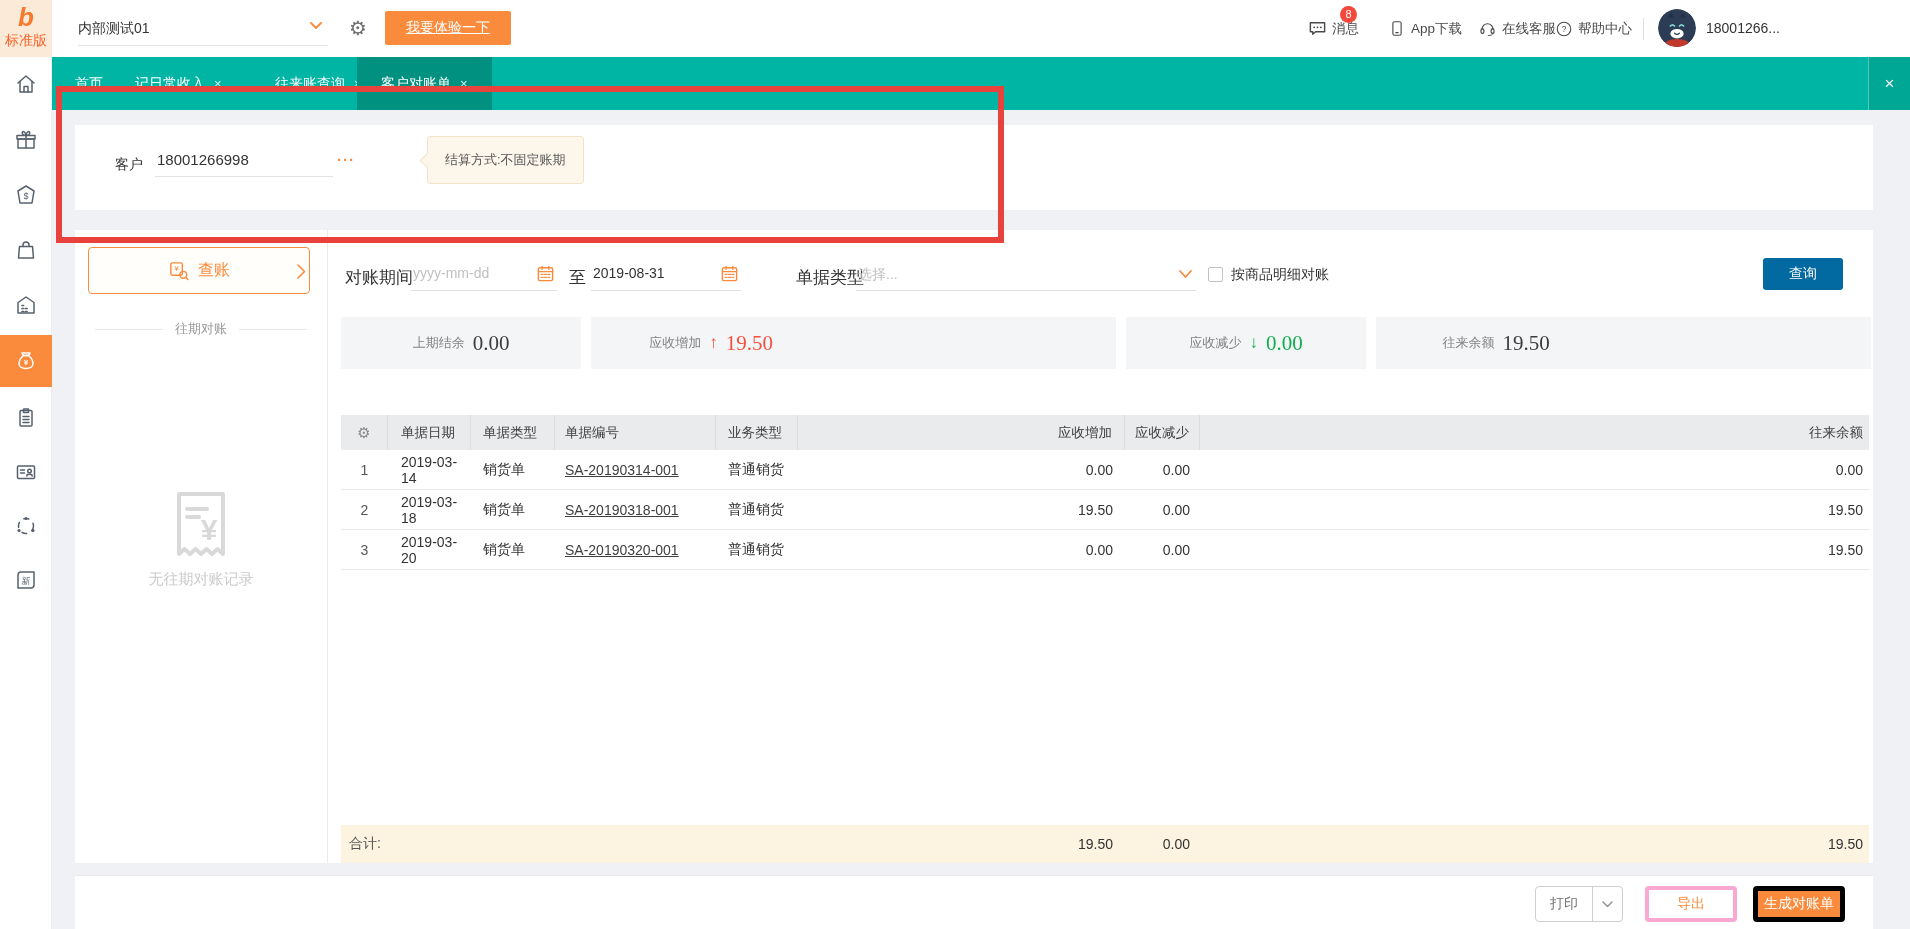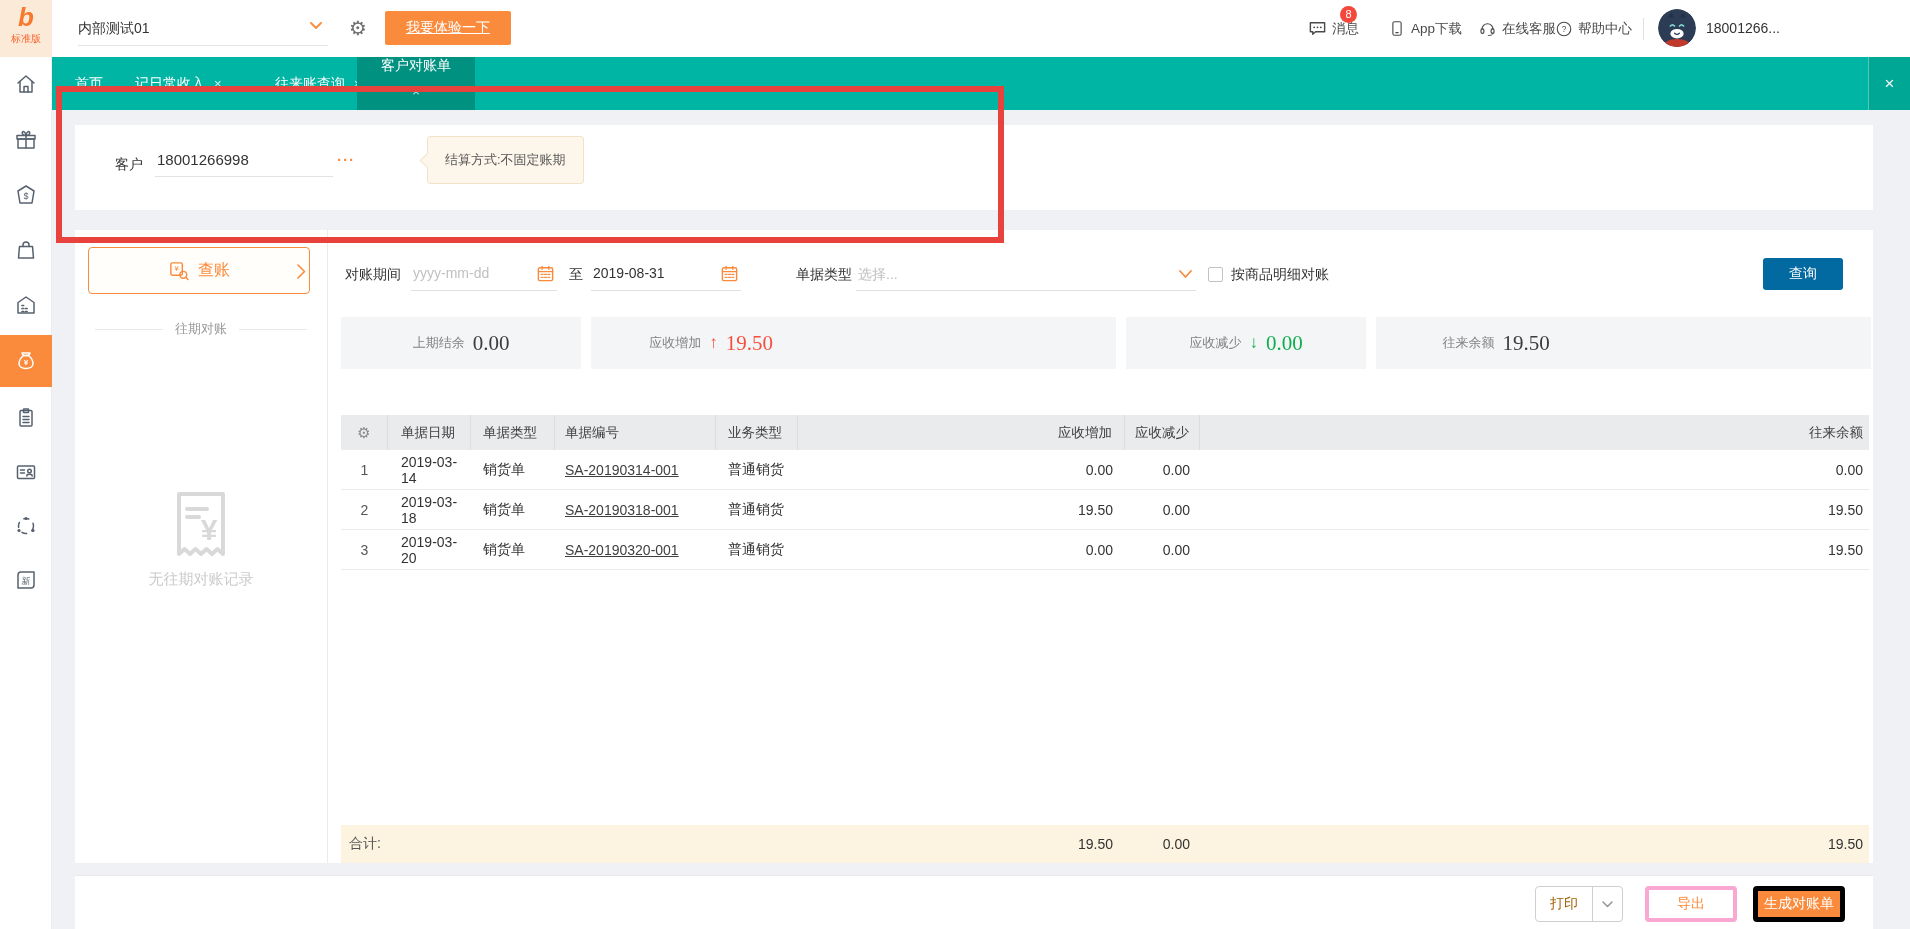--- a/index.html
+++ b/index.html
@@ -3,21 +3,21 @@
 <meta charset="utf-8">
 <style>
   * { margin:0; padding:0; box-sizing:border-box; }
   body { font-family:"Liberation Sans","DejaVu Sans",sans-serif; background:#eff1f4; }
   .screen { position:relative; width:1910px; height:929px; background:#eff1f4; overflow:hidden; font-size:14px; color:#333; }
 
   
   .topbar { position:absolute; left:0; top:0; width:1910px; height:57px; background:#fff; z-index:5; }
   .logo { position:absolute; left:0; top:0; width:52px; height:57px; background:#fcead9; text-align:center; }
   .logo .b { font-size:26px; font-weight:bold; color:#f8782e; line-height:30px; font-style:italic; display:block; margin-top:2px; }
-  .logo .ed { font-size:10px; color:#f8652c; display:block; }
+  .logo .ed { font-size:14px; color:#f8652c; display:block; }
   .acct { position:absolute; left:78px; top:20px; font-size:14px; color:#333; cursor:pointer; }
   .acct-line { position:absolute; left:78px; top:45px; width:250px; border-bottom:1px solid #e4e4e4; }
   .acct-chev { position:absolute; left:310px; top:22px; color:#fb8b3c; }
   .top-gear { position:absolute; left:349px; top:17px; font-size:20px; color:#6d6d6d; line-height:22px; cursor:pointer; }
   .exp-btn { position:absolute; left:385px; top:11px; width:126px; height:34px; background:#fb8b3c; color:#fff; border:none; border-radius:2px; font-size:14px; cursor:pointer; font-family:inherit;text-decoration:underline; }
   .ritem { position:absolute; top:0; height:57px; display:flex; align-items:center; gap:5px; font-size:13.5px; color:#4a4a4a; cursor:pointer; }
   .ritem svg { display:block; }
   .badge { position:absolute; left:32px; top:6px; min-width:17px; height:17px; border-radius:9px; background:#f5483c; color:#fff; font-size:11px; line-height:17px; text-align:center; padding:0 3px; }
   .sep { position:absolute; left:1643px; top:18px; width:1px; height:22px; background:#e0e0e0; }
   .avatar { position:absolute; left:1658px; top:9px; width:38px; height:38px; border-radius:50%; overflow:hidden; cursor:pointer; }
@@ -49,21 +49,21 @@
   .check-btn { position:absolute; left:13px; top:17px; width:222px; height:47px; border:1px solid #fb8b3c; border-radius:4px; background:#fffefb; display:flex; align-items:center; justify-content:center; gap:9px; color:#fb8b3c; font-size:16px; cursor:pointer; }
   .check-btn .chev { position:absolute; right:3px; top:16px; }
   .ldivider { position:absolute; left:0; top:90px; width:100%; display:flex; align-items:center; justify-content:center; gap:12px; color:#9a9a9a; font-size:13px; }
   .ldivider:before,.ldivider:after { content:""; width:68px; border-top:1px solid #e8e8e8; }
   .empty-ico { position:absolute; left:0; top:258px; width:100%; text-align:center; }
   .empty-txt { position:absolute; left:0; top:340px; width:100%; text-align:center; color:#cbcbcb; font-size:15px; }
 
   
   .mpanel { position:absolute; left:328px; top:230px; width:1545px; height:633px; background:#fff; z-index:2; }
   .frow { position:absolute; left:0; top:27px; width:100%; height:36px; }
-  .flabel { position:absolute; top:9px; font-size:14px; color:#333;font-family:Liberation Mono, monospace; }
+  .flabel { position:absolute; top:9px; font-size:17px; color:#333;font-family:Liberation Mono, monospace; }
   .ffield { position:absolute; top:0; height:34px; border-bottom:1px solid #e0e0e0; }
   .ffield input { border:none; outline:none; background:transparent; font-size:14px; color:#333; width:calc(100% - 24px); padding:8px 0 0 2px; font-family:inherit; }
   .ffield input::placeholder { color:#c0c0c0; }
   .ffield .cal { position:absolute; right:2px; top:7px; }
   .fselect-ph { position:absolute; left:2px; top:9px; color:#c0c0c0; }
   .fchev { position:absolute; right:4px; top:13px; }
   .cbox { position:absolute; left:880px; top:10px; width:15px; height:15px; border:1px solid #c2c2c2; border-radius:2px; background:#fff; cursor:pointer; }
   .cbox-lab { position:absolute; left:903px; top:9px; color:#333; cursor:pointer; }
   .query-btn { position:absolute; right:30px; top:1px; width:80px; height:32px; background:#0369a1; border:none; border-radius:3px; color:#fff; font-size:14px; cursor:pointer; font-family:inherit; }
 
@@ -94,21 +94,21 @@
   .thead .c2,.thead .c3,.thead .c4,.thead .c5 { display:flex; }
   .gear-h { font-size:15px; color:#8a8a8a; }
   .doclink { color:#3f3f3f; text-decoration:underline; cursor:pointer; }
   .totrow { position:absolute; left:13px; right:4px; top:595px; height:38px; background:#fcf3e1; display:flex; align-items:center; font-size:14px; color:#333; }
   .totrow .c1 { text-align:left; padding-left:8px; justify-content:flex-start; width:47px; display:flex; }
 
   
   .footer { position:absolute; left:75px; top:875px; width:1798px; height:54px; background:#fff; border-top:1px solid #e9e9e9; z-index:2; }
   .fbtn { position:absolute; top:10px; height:36px; border-radius:4px; font-size:14px; display:flex; align-items:center; justify-content:center; cursor:pointer; background:#fff; }
   .print-btn { left:1460px; width:88px; border:1px solid #cfcfcf; padding:0; }
-  .print-main { flex:1; text-align:center; color:#a16207; }
+  .print-main { flex:1; text-align:center; color:#737373; }
   .print-chev { width:30px; height:100%; border-left:1px solid #cfcfcf; display:flex; align-items:center; justify-content:center; color:#999; }
   .export-btn { left:1570px; width:92px; border:4px solid #f9a8d4; color:#fb8b3c; }
   .gen-btn { left:1678px; width:92px; background:#fb8b3c; border:5px solid #000000; color:#fff; }
 
   
   .red-rect { position:absolute; left:56px; top:86px; width:948px; height:157px; border:6px solid #e8423c; z-index:50; pointer-events:none; }
 
   svg.ic { stroke:currentColor; fill:none; stroke-width:1.5; stroke-linecap:round; stroke-linejoin:round; display:block; }
 </style>
 </head>
@@ -281,21 +281,21 @@
       <span>首页</span>
     </div>
     <div class="tab" style="left:83px;text-decoration:underline;">
       <span>记日常收入</span>
       <span class="x">×</span>
     </div>
     <div class="tab" style="left:223px;">
       <span>往来账查询</span>
       <span class="x">×</span>
     </div>
-    <div class="tab active" style="left:305px;flex-direction:column;">
+    <div class="tab active" style="left:305px;">
       <span>客户对账单</span>
       <span class="x">×</span>
     </div>
     <div class="bar-close">×</div>
   </div>
 
   <div class="cust-card">
     <span class="cust-label">客户</span>
     <input class="cust-input" value="18001266998" style="">
     <span class="cust-more">···</span>

